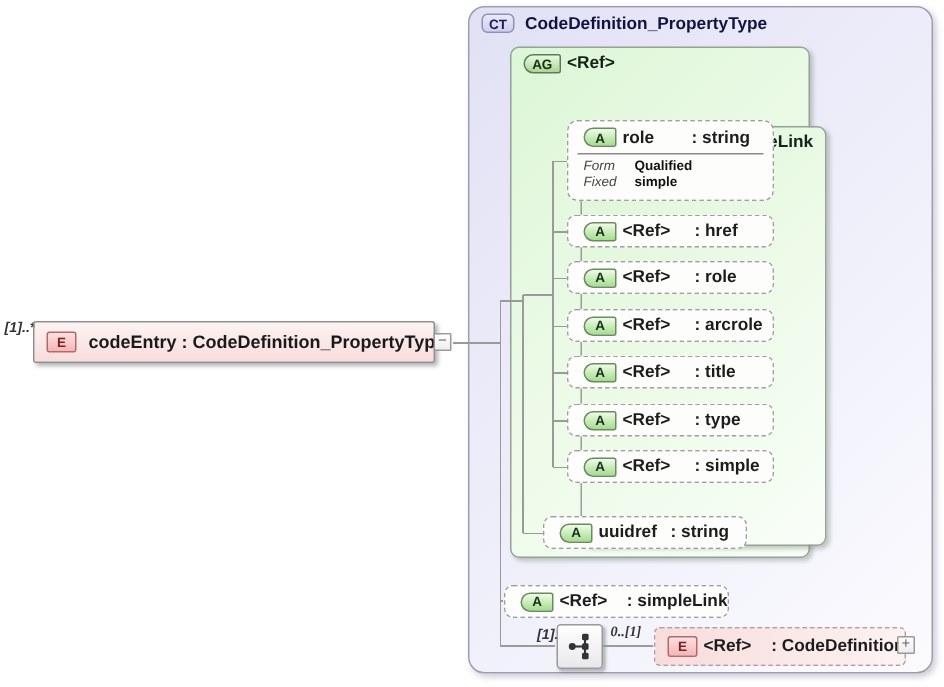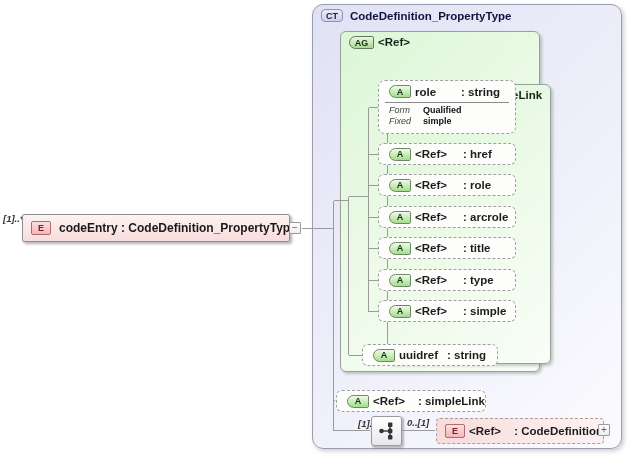--- a/index.html
+++ b/index.html
@@ -138,21 +138,21 @@
     <div class="compositor-btn">
       <svg width="22" height="22" viewBox="0 0 22 22">
         <line x1="6" y1="11" x2="14" y2="11" stroke="#333" stroke-width="1.4"></line>
         <line x1="14" y1="4.5" x2="14" y2="17.5" stroke="#333" stroke-width="1.4"></line>
         <circle cx="5.5" cy="11" r="2.3" fill="#333"></circle>
         <rect x="12" y="2.5" width="4.4" height="4.4" rx="1" fill="#333"></rect>
         <rect x="12" y="8.8" width="4.4" height="4.4" rx="1" fill="#333"></rect>
         <rect x="12" y="15.1" width="4.4" height="4.4" rx="1" fill="#333"></rect>
       </svg>
     </div>
-    <div class="card" style="left:94px; top:412px;">0..[1]</div>
+    <div class="card" style="left:94px; top:412px;font-family:Liberation Serif, serif;">0..[1]</div>
 
     <div class="ref-element-box">
       <span class="badge badge-e">E</span>
       <span class="row-name">&lt;Ref&gt;</span>
       <span class="row-type">: CodeDefinition</span>
     </div>
     <div class="toggle-btn" style="left:285px; top:419px;">+</div>
   </div>
 
   <div class="type-attr-box">

